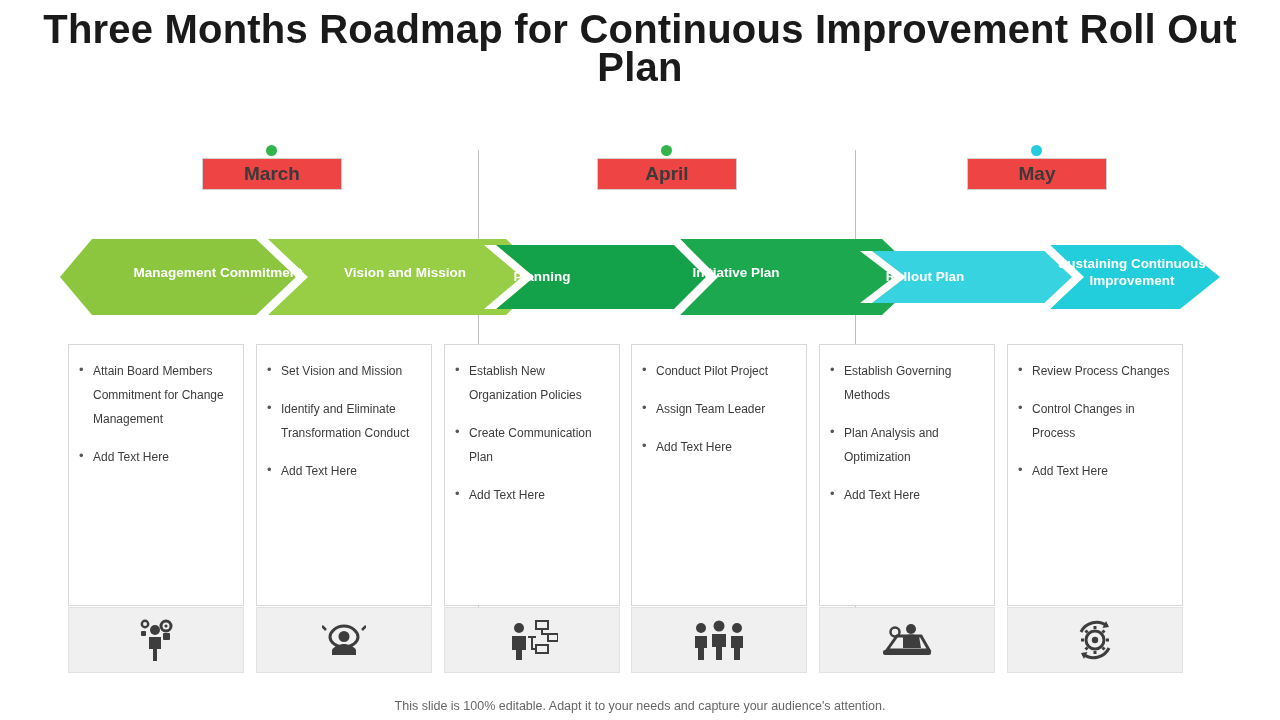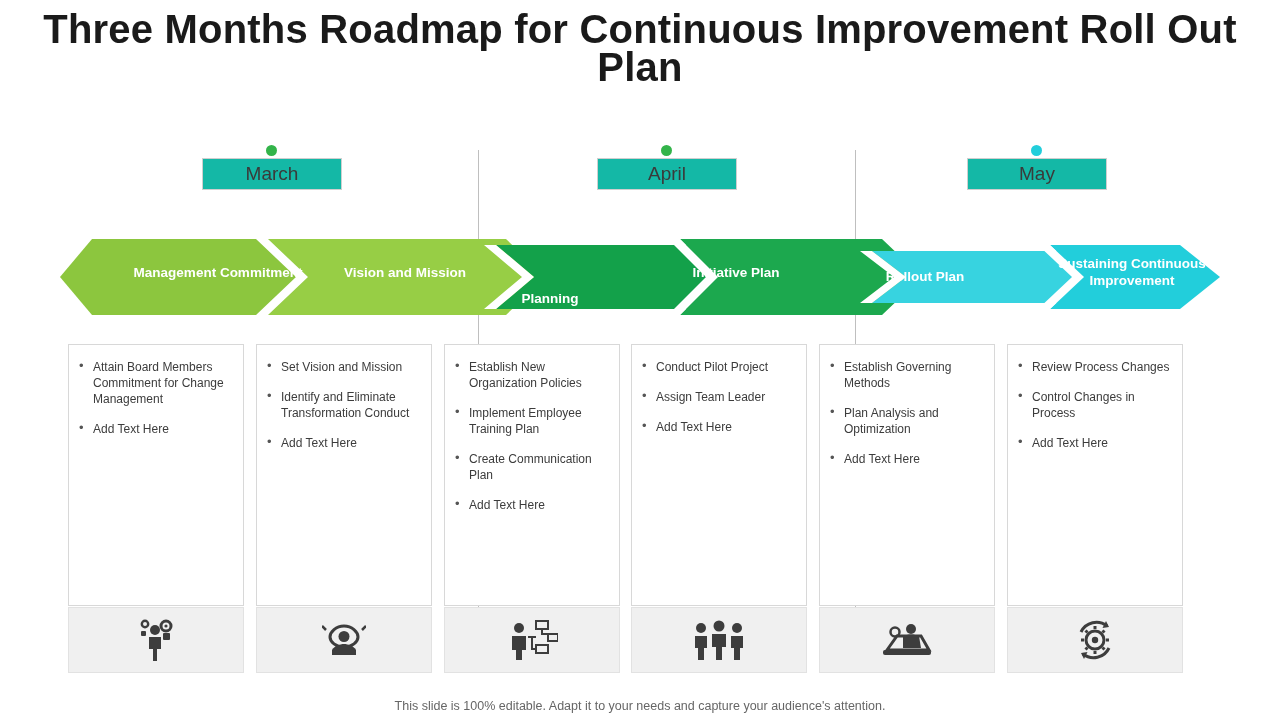--- a/index.html
+++ b/index.html
@@ -15,23 +15,23 @@
     text-align:center;
     font-size:40px;font-weight:bold;color:#1a1a1a;
     line-height:38px;
     letter-spacing:.2px;
   }
   
   .month-pill{
     position:absolute;
     width:140px;height:32px;
     border:1px solid #cfcfcf;
-    background:#14b8a6;
+    background:#ef4444;
     display:flex;align-items:center;justify-content:center;
-    font-size:19px;font-weight:normal;color:#3a3a3a;
+    font-size:19px;font-weight:bold;color:#3a3a3a;
     box-sizing:border-box;
   }
   .month-dot{
     position:absolute;
     width:11px;height:11px;border-radius:50%;
   }
   
   .vsep{
     position:absolute;width:1px;background:#bfbfbf;
   }
@@ -51,21 +51,21 @@
     top:344px;
     width:176px;height:262px;
     border:1px solid #d8d8d8;
     background:#ffffff;
     box-sizing:border-box;
   }
   .box ul{margin:0;padding:14px 8px 0 10px;list-style:none;}
   .box li{
     position:relative;
     font-size:12px;color:#3c3c3c;
-    line-height:16px;
+    line-height:24px;
     margin-bottom:14px;
     padding-left:14px;
   }
   .box li:before{
     content:"\2022";
     position:absolute;left:0;top:-1px;
     font-size:13px;color:#555;
   }
   
   .iconbox{
@@ -124,21 +124,21 @@
 
     <path d="M208,17 L248,55 L208,93 L196,93 L236,55 L196,17 Z" fill="#ffffff"></path>
     <path d="M436,23 L474,55 L436,87 L424,87 L462,55 L424,23 Z" fill="#ffffff"></path>
     <path d="M620,17 L658,55 L620,93 L608,93 L646,55 L608,17 Z" fill="#ffffff"></path>
     <path d="M812,29 L846,55 L812,81 L800,81 L834,55 L800,29 Z" fill="#ffffff"></path>
     <path d="M990,23 L1024,55 L990,87 L978,87 L1012,55 L978,23 Z" fill="#ffffff"></path>
   </svg>
 
   <div class="arrow-label" style="left:68px;top:42px;width:180px;">Management Commitment</div>
   <div class="arrow-label" style="left:255px;top:42px;width:180px;">Vision and Mission</div>
-  <div class="arrow-label" style="left:400px;top:46px;width:180px;margin-top:22px;">Planning</div>
+  <div class="arrow-label" style="left:392px;top:46px;width:180px;">Planning</div>
   <div class="arrow-label" style="left:586px;top:42px;width:180px;">Initiative Plan</div>
   <div class="arrow-label" style="left:775px;top:46px;width:180px;">Rollout Plan</div>
   <div class="arrow-label" style="left:982px;top:33px;width:180px;">Sustaining Continuous Improvement</div>
 </div>
 
 <div class="box" style="left:68px;">
   <ul>
     <li>Attain Board Members Commitment for Change Management</li>
     <li>Add Text Here</li>
   </ul>
@@ -146,21 +146,20 @@
 <div class="box" style="left:256px;">
   <ul>
     <li>Set Vision and Mission</li>
     <li>Identify and Eliminate Transformation Conduct</li>
     <li>Add Text Here</li>
   </ul>
 </div>
 <div class="box" style="left:444px;">
   <ul>
     <li>Establish New Organization Policies</li>
-    <li>Implement Employee Training Plan</li>
     <li>Create Communication Plan</li>
     <li>Add Text Here</li>
   </ul>
 </div>
 <div class="box" style="left:631px;">
   <ul>
     <li>Conduct Pilot Project</li>
     <li>Assign Team Leader</li>
     <li>Add Text Here</li>
   </ul>

